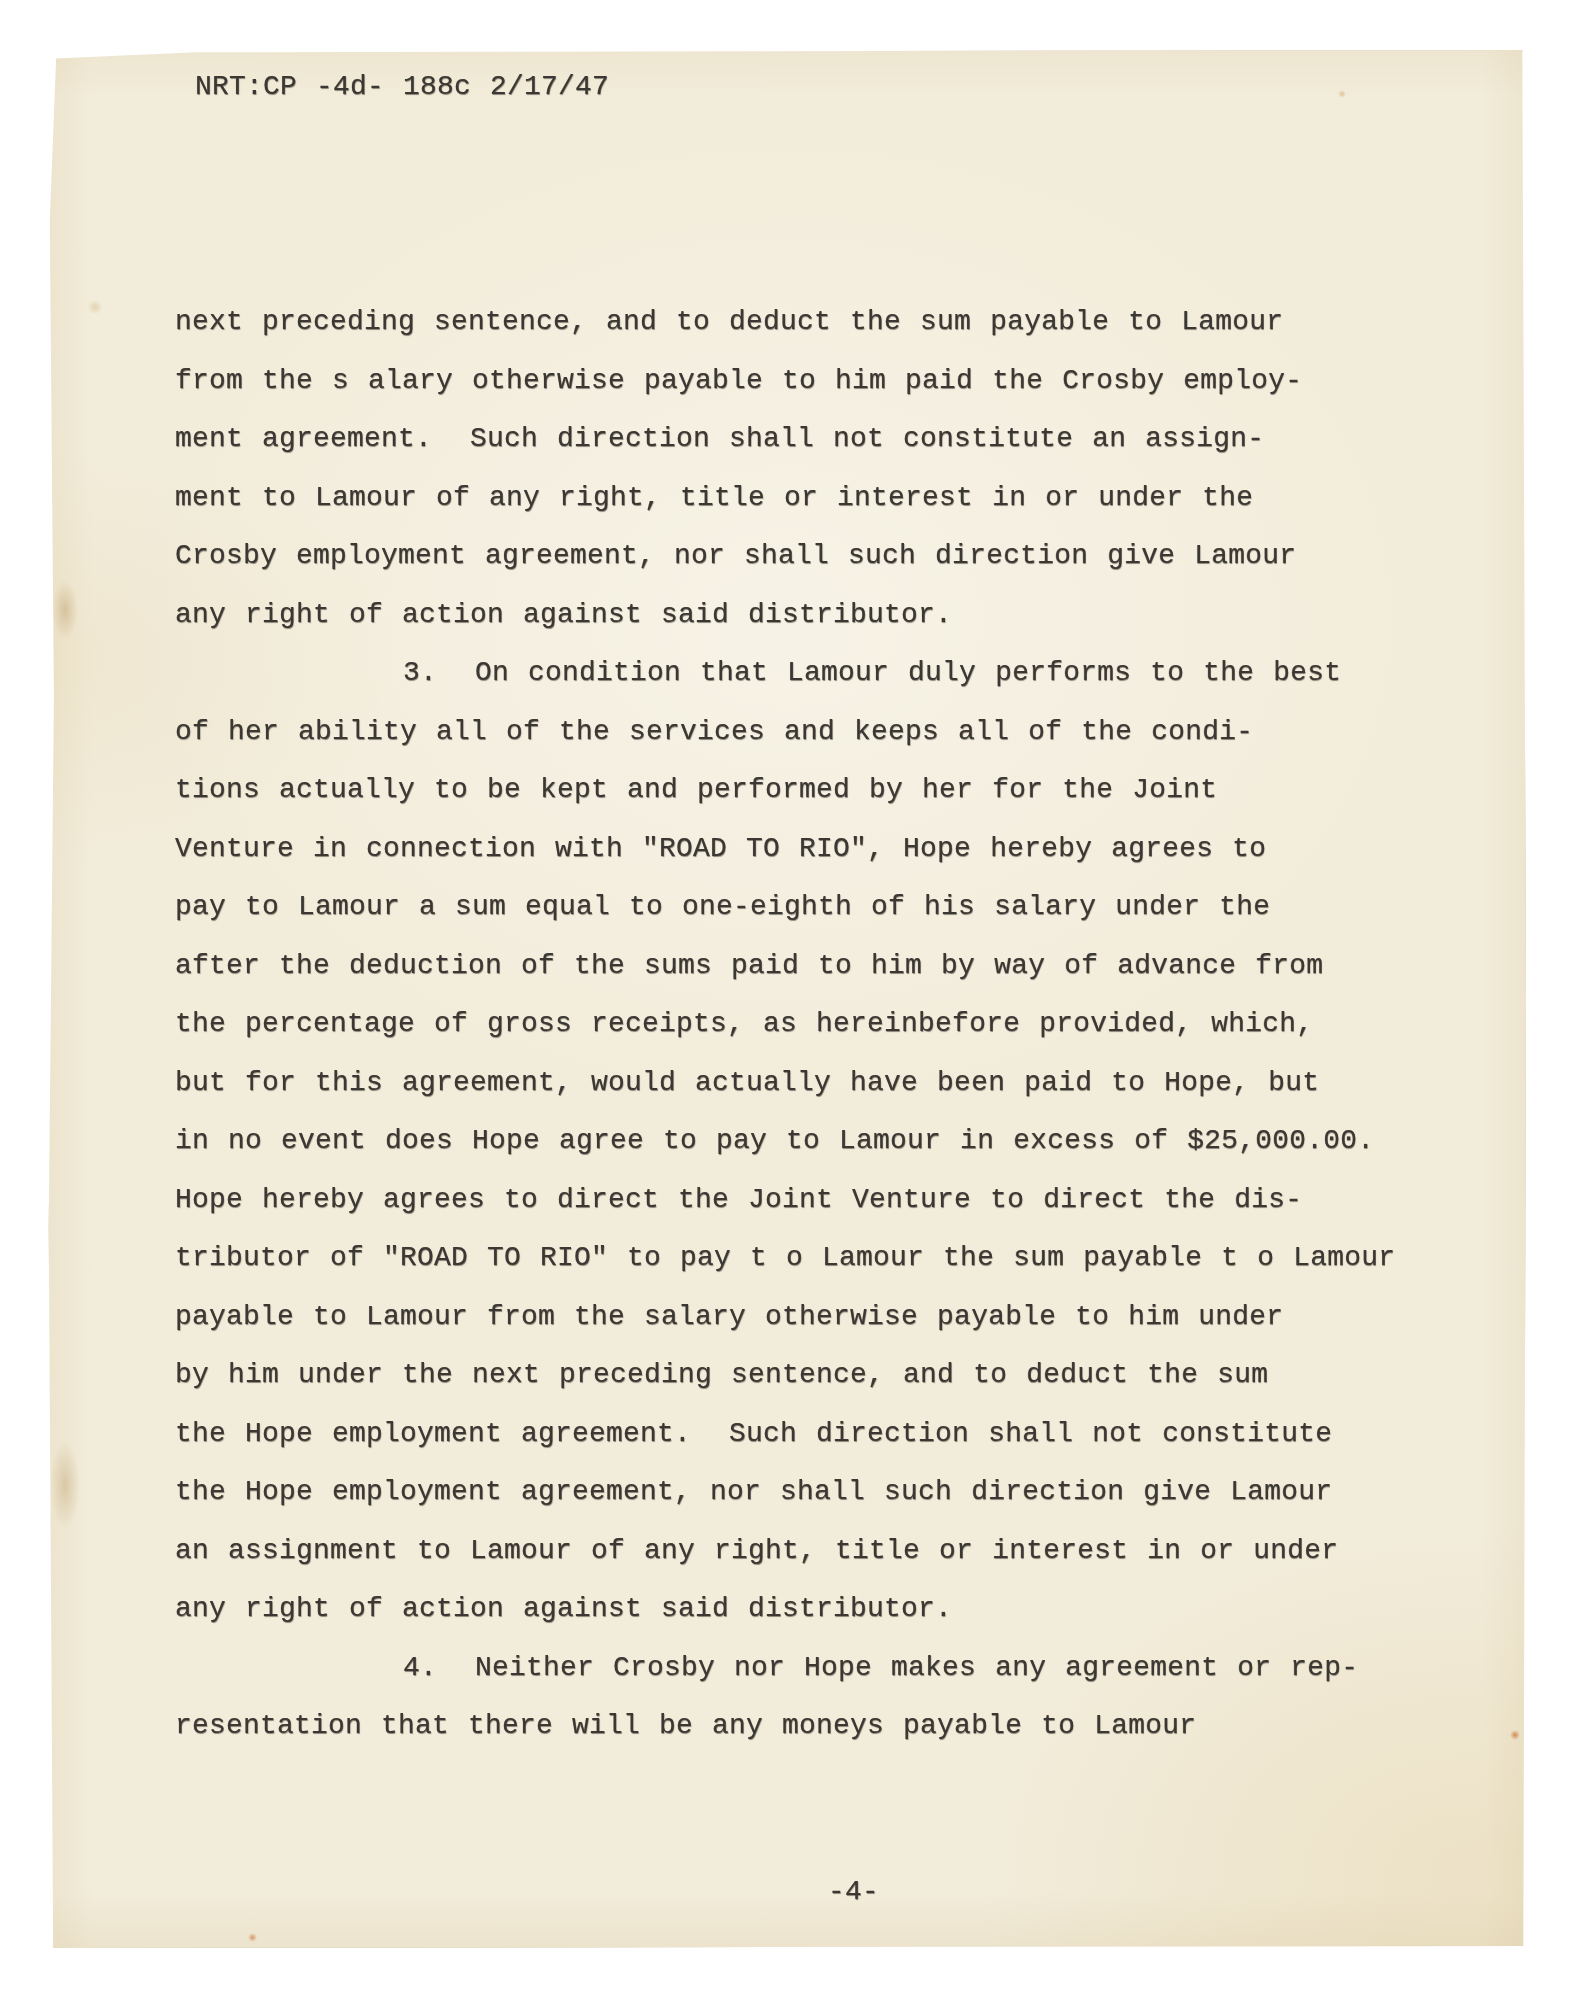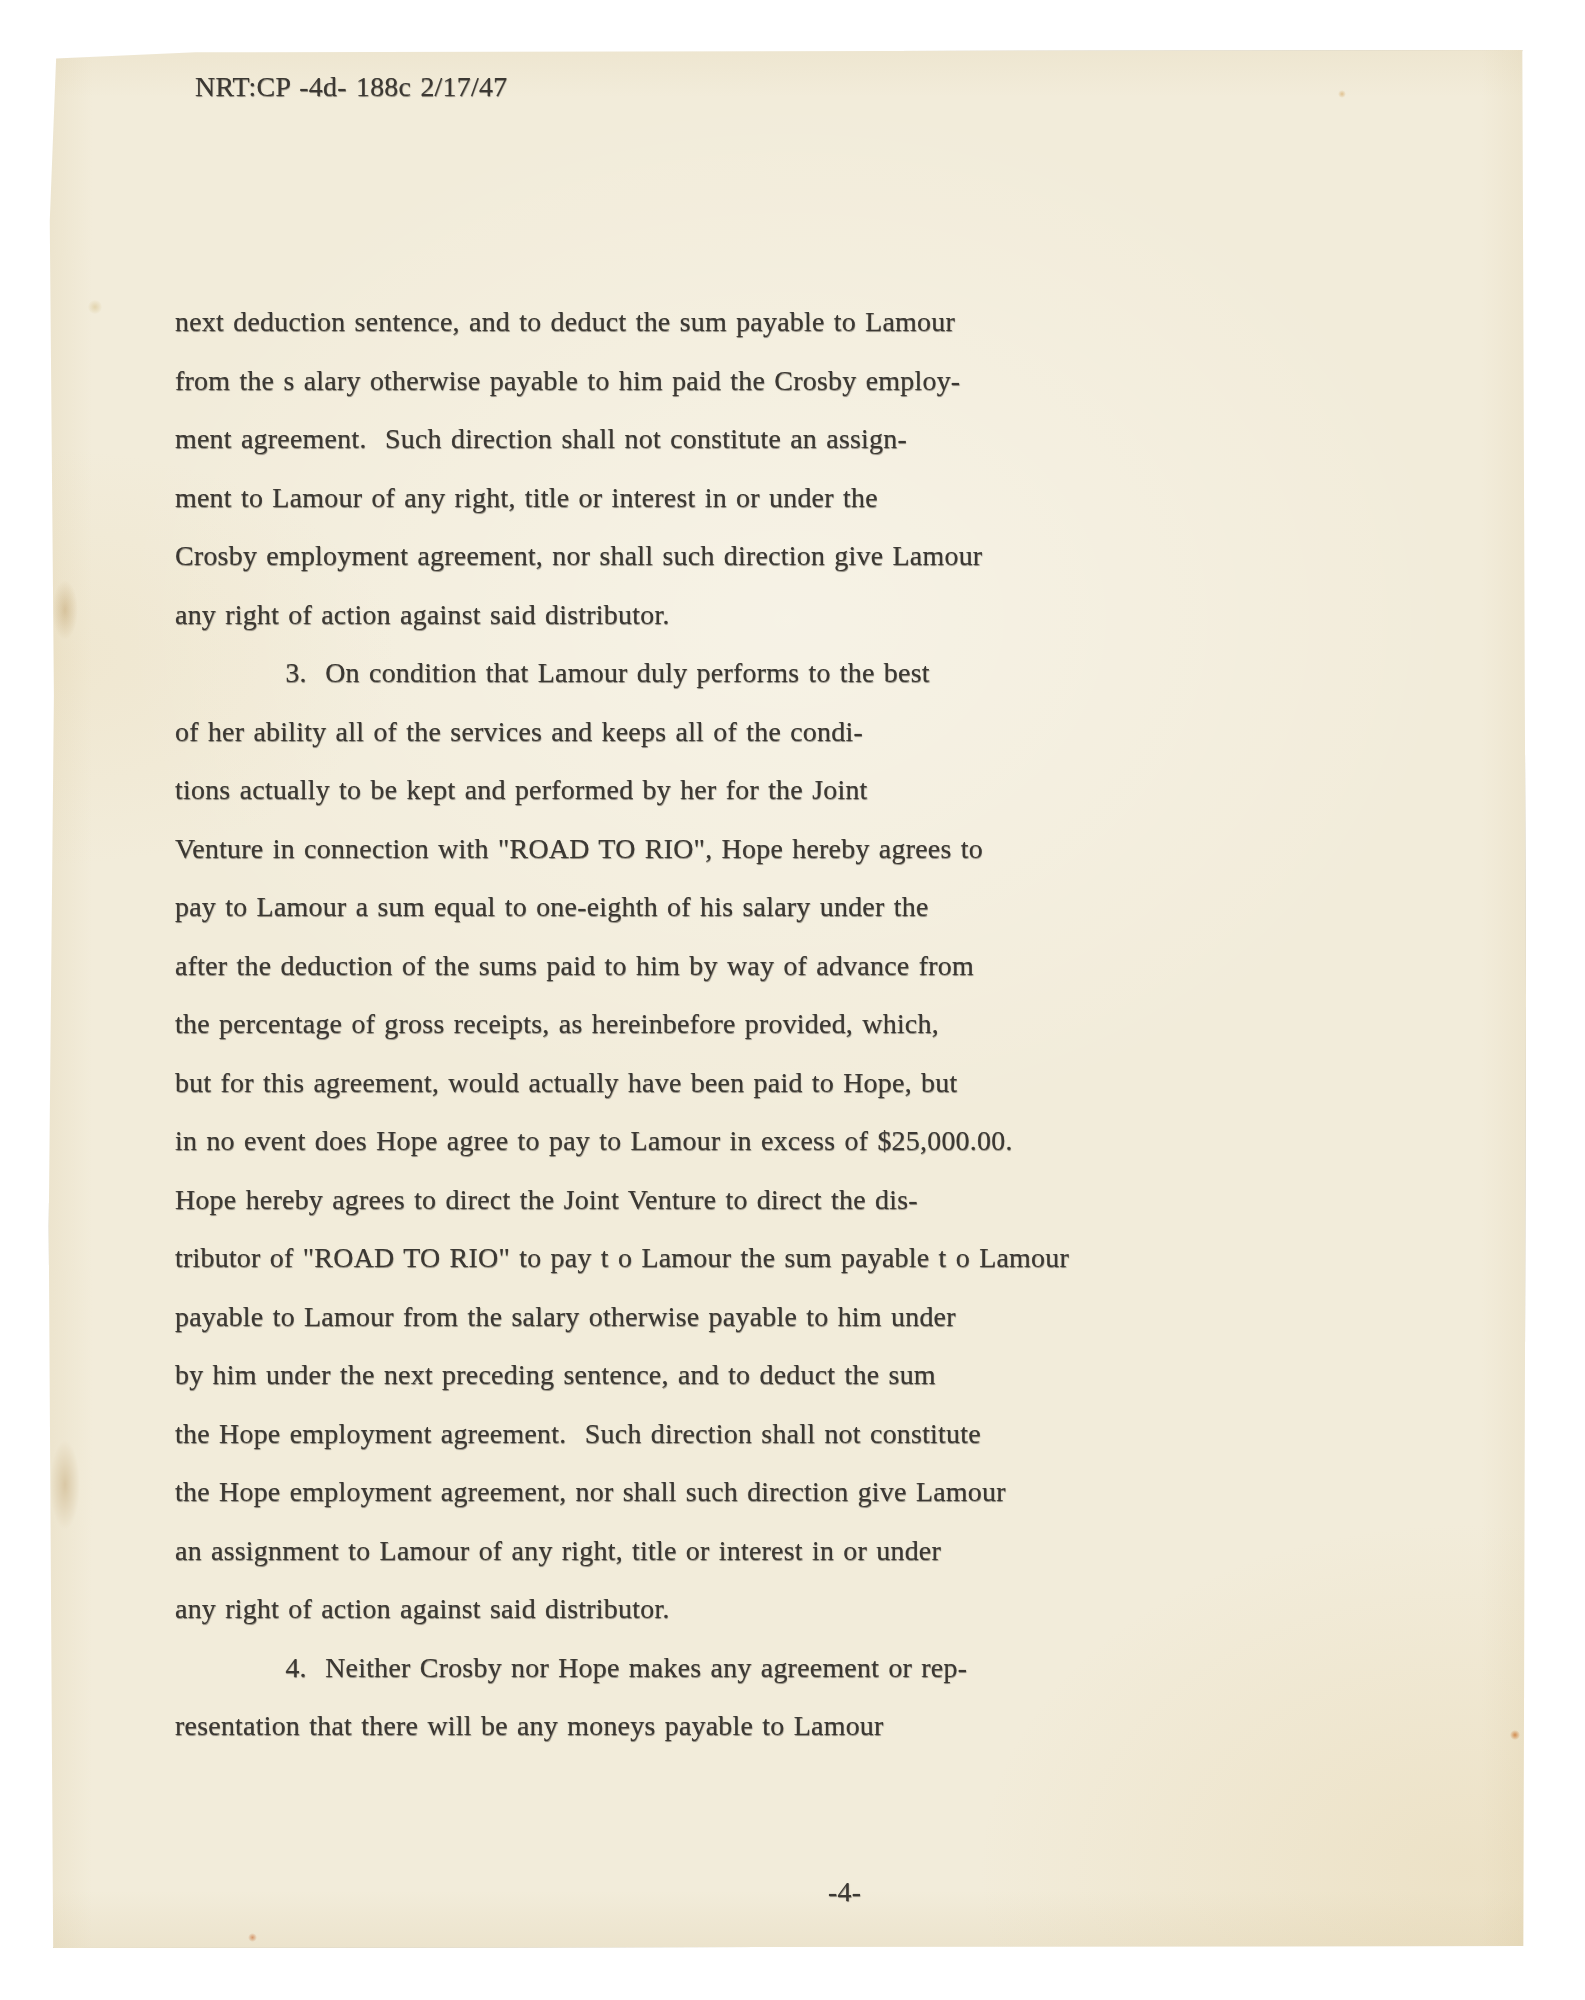--- a/index.html
+++ b/index.html
@@ -31,21 +31,20 @@
     border-radius: 4px;
     box-shadow: 0 0 7px rgba(140,125,90,0.30), 0 0 1px rgba(120,105,70,0.35);
     clip-path: polygon(0.55% 0.45%, 10% 0.12%, 99.75% 0%, 100% 50%, 99.82% 99.9%, 0.35% 100%, 0.05% 62%, 0.4% 34%, 0.12% 9%);
   }
   .typed {
     color: var(--ink, #3b3833);
     text-shadow: 0.4px 0.5px 0.8px rgba(55,50,42,0.55), -0.3px 0 0.6px rgba(55,50,42,0.28);
     white-space: pre;
     letter-spacing: 0.2px;
     word-spacing: 2px;
-    font-family: Liberation Serif, serif;
   }
   .header {
     position: absolute;
     left: 147px;
     top: 20px;
     font-size: 28px;
     line-height: 34px;
   }
   .body {
     position: absolute;
@@ -79,21 +78,21 @@
     <div class="stain stain-a"></div>
     <div class="stain stain-b"></div>
     <div class="stain stain-c"></div>
     <div class="stain stain-d"></div>
     <div class="stain stain-e"></div>
     <div class="stain stain-f"></div>
 
     <div class="header typed">NRT:CP -4d- 188c 2/17/47</div>
 
     <div class="body">
-      <div class="line typed">next deduction sentence, and to deduct the sum payable to Lamour</div>
+      <div class="line typed">next preceding sentence, and to deduct the sum payable to Lamour</div>
       <div class="line typed">from the s alary otherwise payable to him paid the Crosby employ-</div>
       <div class="line typed">ment agreement.  Such direction shall not constitute an assign-</div>
       <div class="line typed">ment to Lamour of any right, title or interest in or under the</div>
       <div class="line typed">Crosby employment agreement, nor shall such direction give Lamour</div>
       <div class="line typed">any right of action against said distributor.</div>
       <div class="line typed">            3.  On condition that Lamour duly performs to the best</div>
       <div class="line typed">of her ability all of the services and keeps all of the condi-</div>
       <div class="line typed">tions actually to be kept and performed by her for the Joint</div>
       <div class="line typed">Venture in connection with "ROAD TO RIO", Hope hereby agrees to</div>
       <div class="line typed">pay to Lamour a sum equal to one-eighth of his salary under the</div>

